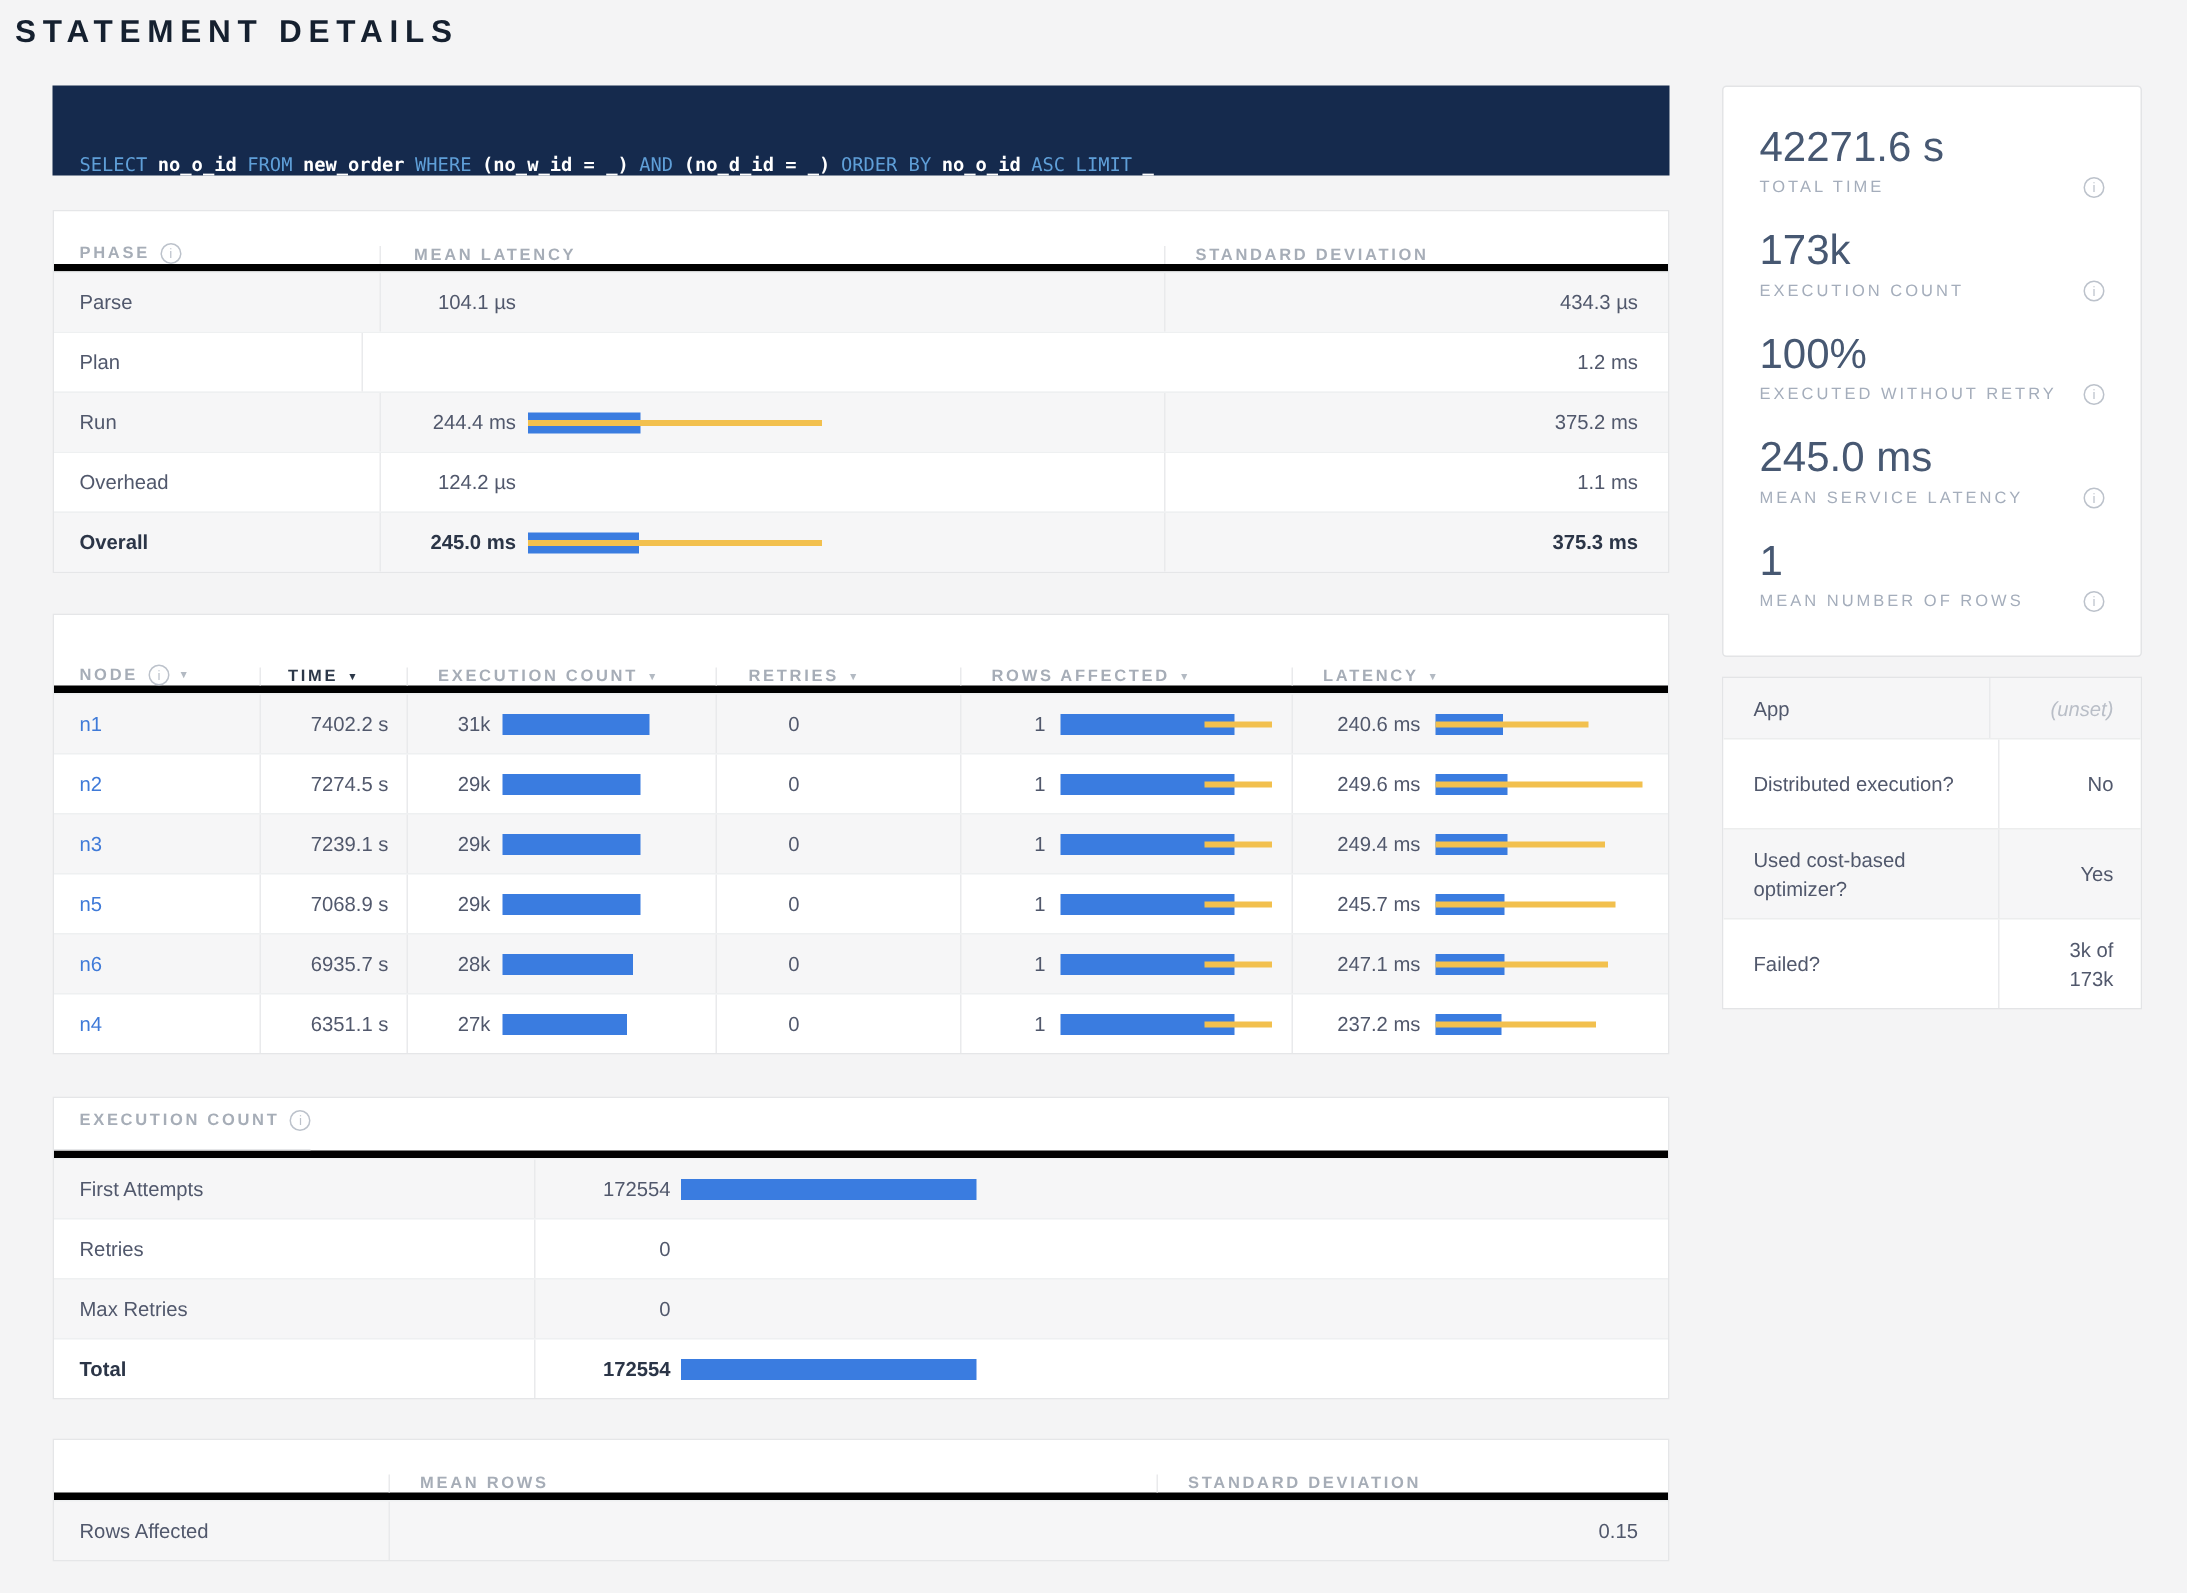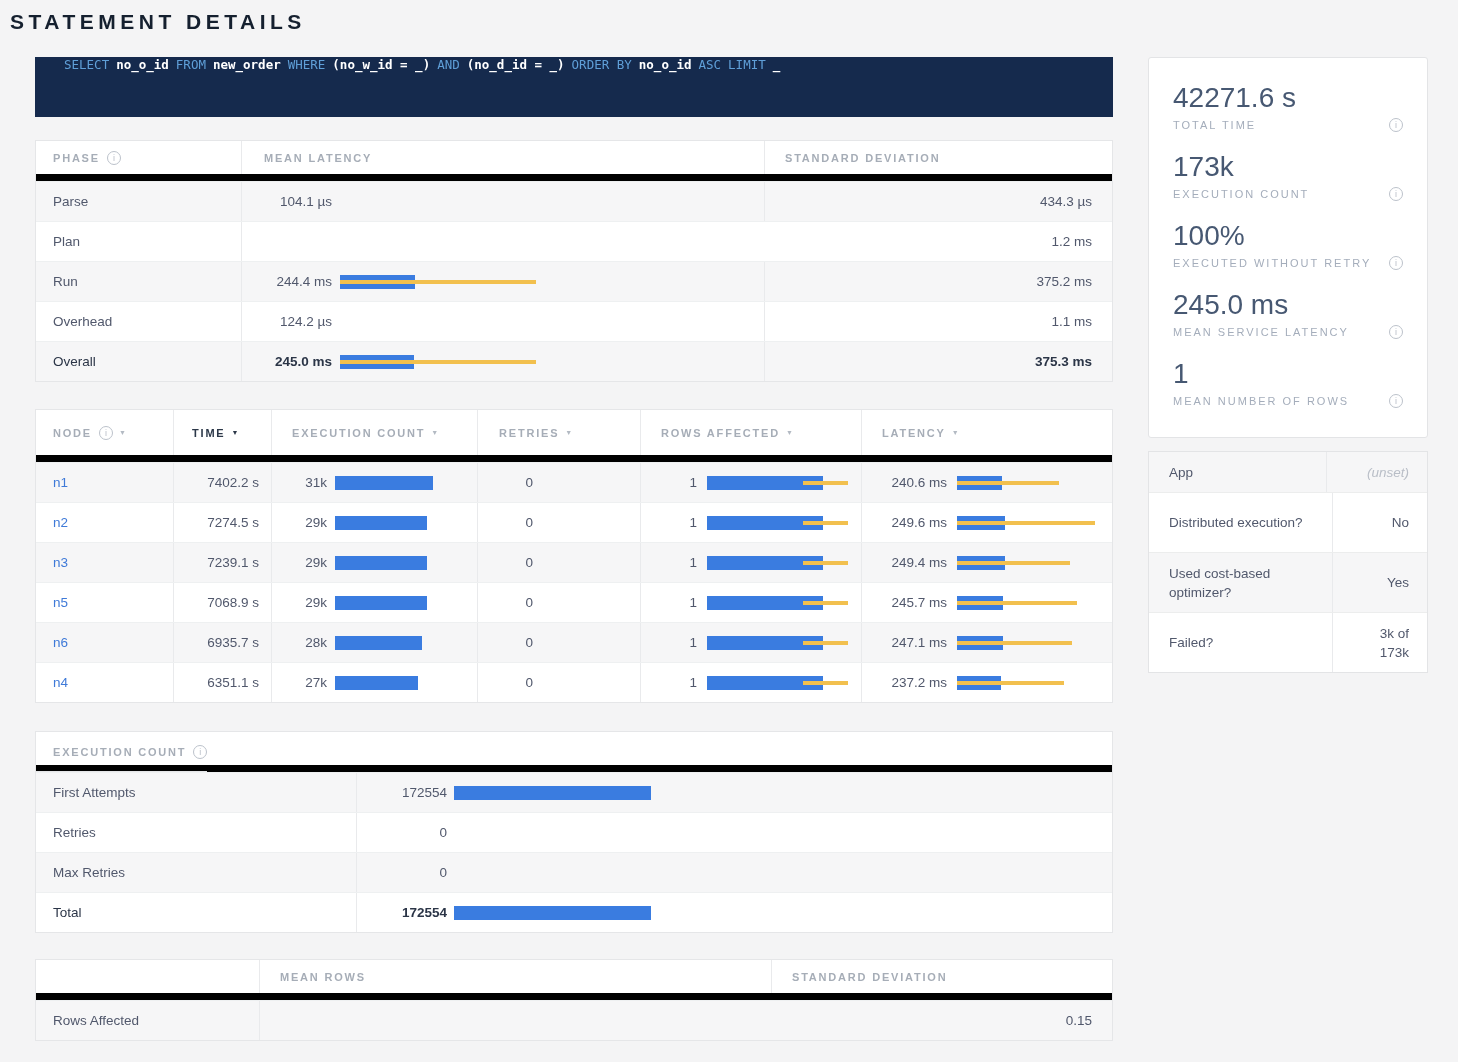--- a/index.html
+++ b/index.html
@@ -13,64 +13,64 @@
   .page-title {
     font-size:21px; font-weight:bold; letter-spacing:4.5px;
     color:#15202f; margin:2px 0 0 10px;
   }
   .content { display:flex; align-items:flex-start; margin-top:23px; }
   .main-col { width:1078px; margin-left:35px; }
   .side-col { width:280px; margin-left:35px; }
 
   
   .sql-box {
-    height:60px; background:#152a4d; display:flex; align-items:flex-start;
-    padding:0 29px;
+    height:60px; background:#152a4d; display:flex; align-items:flex-end;
+    padding:0 18px;
     font-family:"DejaVu Sans Mono", monospace; font-size:12.5px;
   }
   .sql-token { white-space:pre; }
   .sql-token + .sql-token { margin-left:7px; }
   .sql-token.kw { color:#5f9fd8; }
   .sql-token.id { color:#ffffff; font-weight:bold; }
 
   
   .tbl { background:#fff; border:1px solid #e5e6e8; }
   .tr { display:flex; align-items:stretch; height:40px; background:#fff; }
   .tr.alt { background:#f6f6f7; }
   .tr + .tr { border-top:1px solid #eef0f1; }
-  .thead { border-bottom:7px solid #000000; }
+  .thead { border-bottom:5px solid #000000;align-items:flex-end; }
   .cell { display:flex; align-items:center; }
   .cell + .cell { border-left:1px solid #e9eaec; }
   .th-label {
     color:#a6adb7; font-size:11px; font-weight:bold; letter-spacing:1.8px;
     text-transform:uppercase;
   }
   .th-label.active { color:#2c3849; }
   .sort-arrow { font-size:7px; color:#b3bac3; margin-left:6px; }
   .sort-arrow.active { color:#2c3849; }
   .sort-arrow::after { content:"▼"; }
   .icon-info {
     display:inline-block; width:14px; height:14px; border:1px solid #bcc2cb;
     border-radius:50%; color:#bcc2cb; font-size:9px; line-height:12px;
     text-align:center; margin-left:7px; font-style:normal; flex:none;
   }
   .icon-info::after { content:"i"; }
   .txt { font-size:13.5px; color:#51586c; }
-  .bold .txt { font-weight:normal; color:#2b3547; }
+  .bold .txt { font-weight:bold; color:#2b3547; }
   .val { font-size:13.5px; color:#51586c; text-align:right; flex:none; }
   .bold .val { font-weight:bold; color:#2b3547; }
 
   
   .bar { position:relative; height:14px; margin-left:8px; flex:none; }
   .bar-blue { position:absolute; left:0; top:0; height:14px; background:#3a7ce0; }
   .bar-yellow { position:absolute; top:5px; height:4px; background:#f2c04e; }
 
   
   .phase-col { width:205px; padding-left:17px; }
-  .ml-col { width:523px; }
+  .ml-col { width:523px;margin-left:12px; }
   .ml-col .val { width:90px; }
   .ml-col .bar { width:218px; }
   .sd-col { flex:1; justify-content:flex-end; padding-right:20px; }
   .ml-head { padding-left:22px; }
   .sd-head { justify-content:flex-start; padding-left:20px; }
 
   
   .node-head { height:52px; }
   .c-node { width:137px; padding-left:17px; }
   .c-time { width:98px; justify-content:flex-end; padding-right:12px; }

